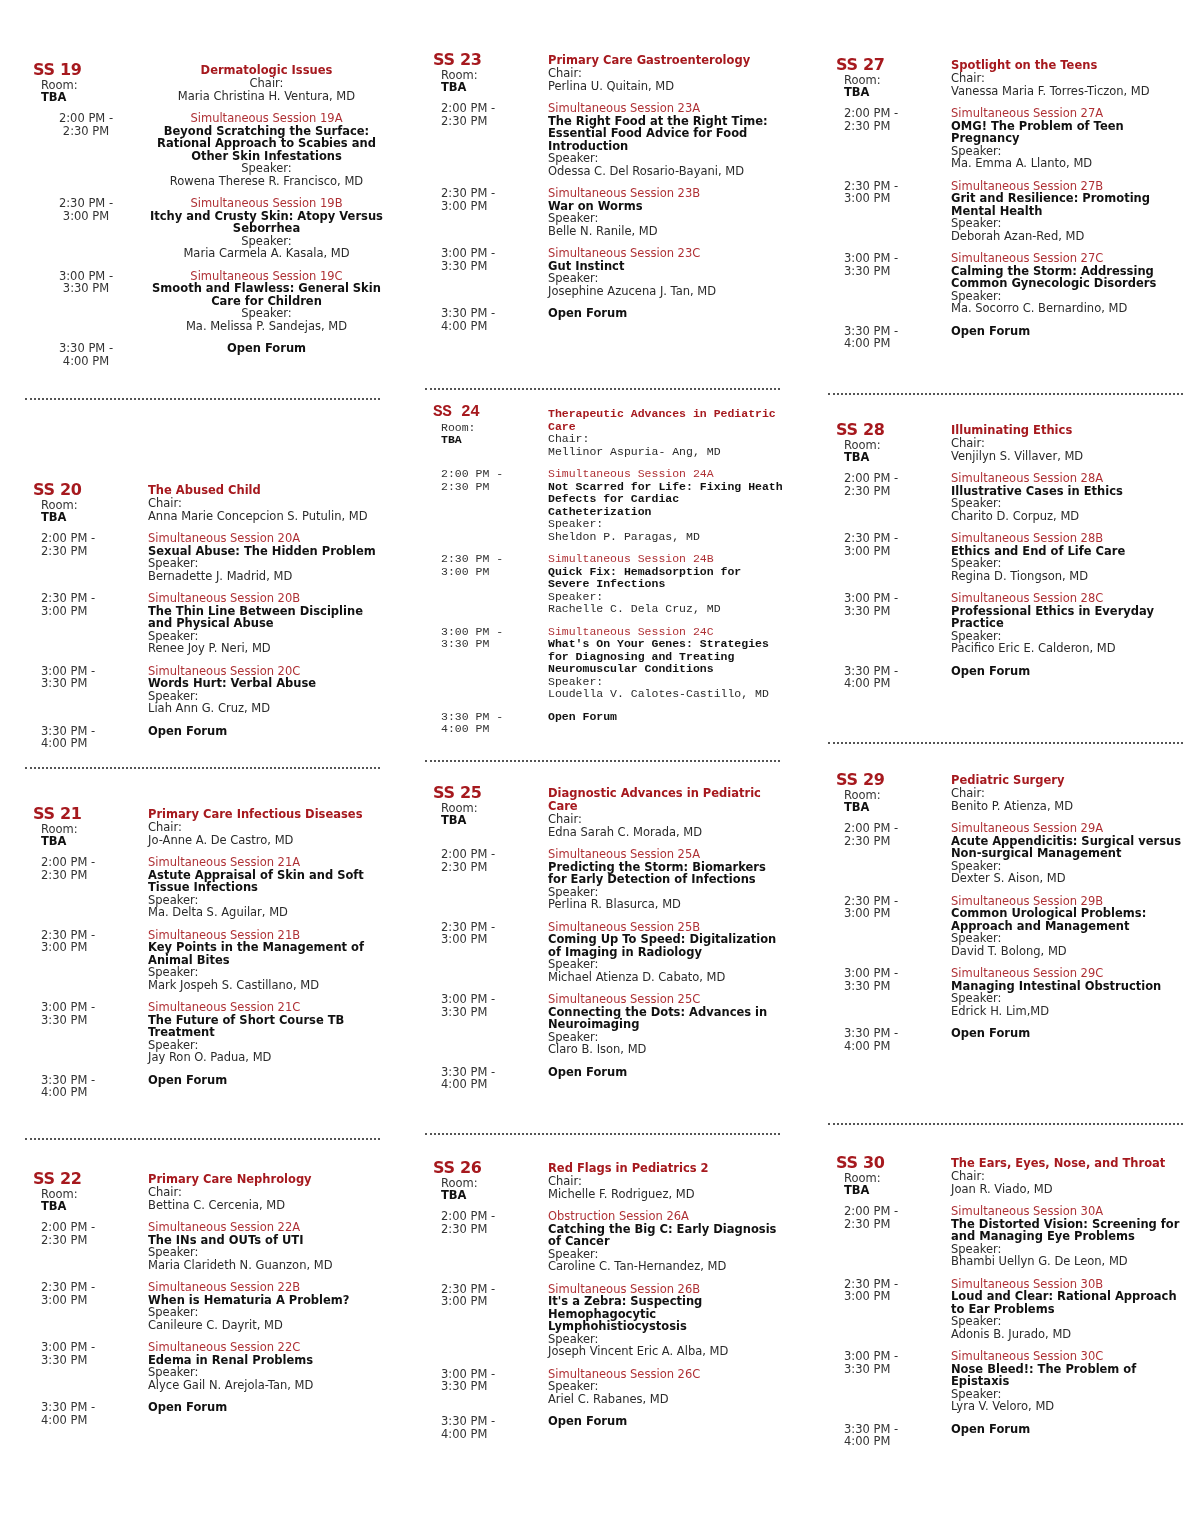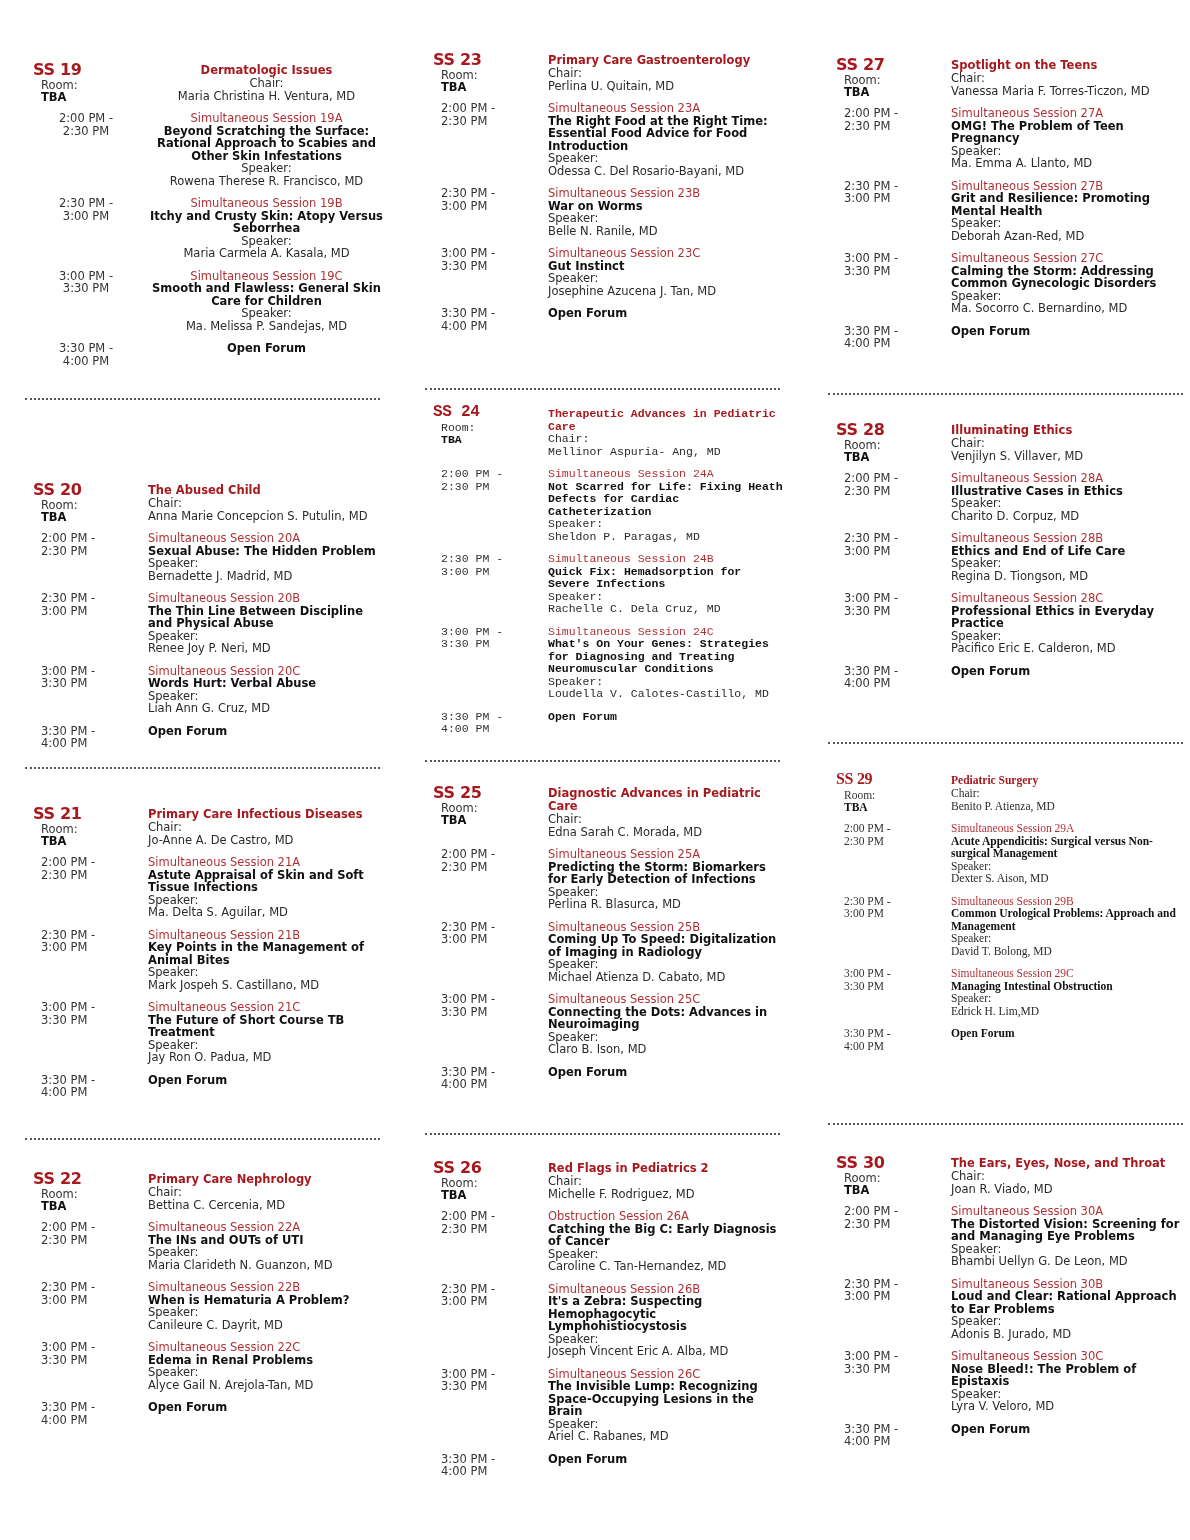--- a/index.html
+++ b/index.html
@@ -357,21 +357,20 @@
 3:00 PM</div>
               <div class="sub-label">Simultaneous Session 26B</div>
               <div class="talk-title">It's a Zebra: Suspecting Hemophagocytic Lymphohistiocystosis</div>
               <div class="speaker-label">Speaker:</div>
               <div class="speaker-name">Joseph Vincent Eric A. Alba, MD</div>
             </div>
             <div class="slot">
               <div class="slot-time" style="white-space: pre-line;">3:00 PM -
 3:30 PM</div>
               <div class="sub-label">Simultaneous Session 26C</div>
-              <div class="talk-title">The Invisible Lump: Recognizing Space-Occupying Lesions in the Brain</div>
               <div class="speaker-label">Speaker:</div>
               <div class="speaker-name">Ariel C. Rabanes, MD</div>
             </div>
             <div class="slot">
               <div class="slot-time" style="white-space: pre-line;">3:30 PM -
 4:00 PM</div>
               <div class="forum">Open Forum</div>
             </div>
           </div>
         </div>
@@ -456,21 +455,21 @@
               <div class="speaker-name">Pacifico Eric E. Calderon, MD</div>
             </div>
             <div class="slot">
               <div class="slot-time" style="white-space: pre-line;">3:30 PM -
 4:00 PM</div>
               <div class="forum">Open Forum</div>
             </div>
           </div>
         </div>
       </div>
-      <div class="session" style="top: 770px; font-family: Liberation Serif, serif;">
+      <div class="session" style="top: 770px;">
         <div class="ss-head">
           <div class="ss-code">SS 29</div>
           <div class="room-label">Room:</div>
           <div class="room-value">TBA</div>
           <div class="right">
             <div class="ss-title">Pediatric Surgery</div>
             <div class="chair-label">Chair:</div>
             <div class="chair-name">Benito P. Atienza, MD</div>
             <div class="slot">
               <div class="slot-time" style="white-space: pre-line;">2:00 PM -

